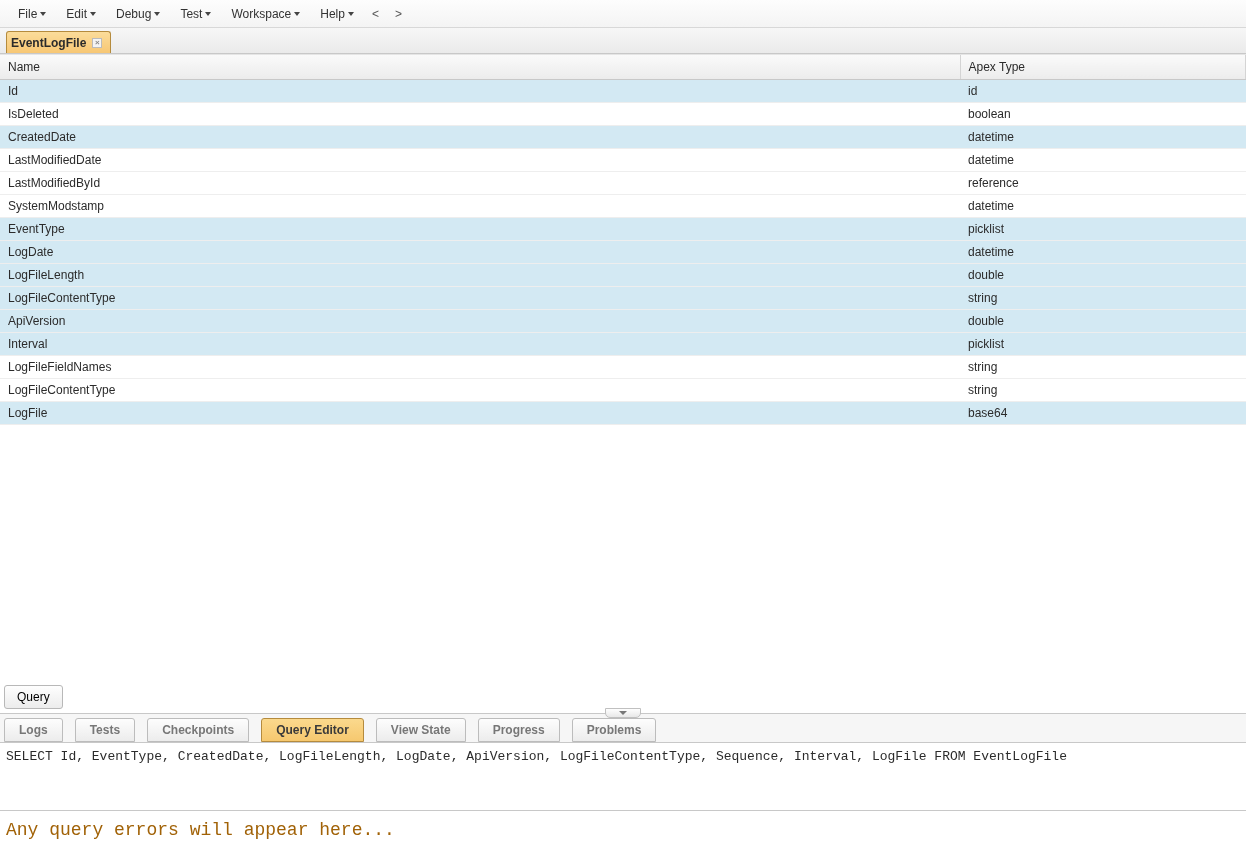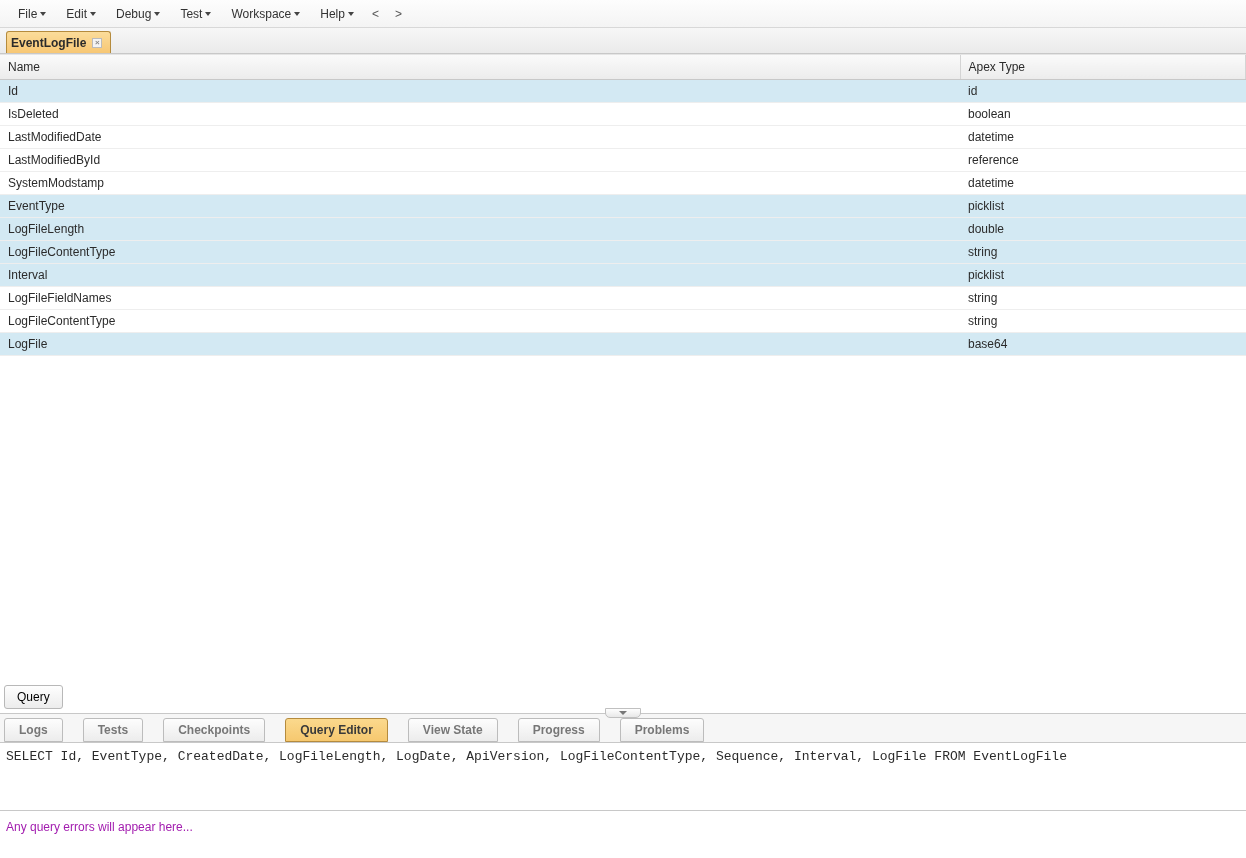--- a/index.html
+++ b/index.html
@@ -144,21 +144,21 @@
 .splitter-handle .arr {
   width: 0; height: 0;
   border-left: 4px solid transparent;
   border-right: 4px solid transparent;
   border-top: 4px solid #777;
 }
 
 .bottom-tabs {
   display: flex;
   align-items: center;
-  gap: 20px;
+  gap: 12px;
   padding: 4px 4px 0 4px;
   background: #f6f6f6;
   border-bottom: 1px solid #c8c8c8;
 }
 .bottom-tabs .btab {
   background: linear-gradient(#fdfdfd,#ececec);
   border: 1px solid #bcbcbc;
   border-radius: 3px 3px 0 0;
   padding: 4px 14px;
   font-size: 12px;
@@ -181,23 +181,23 @@
   color: #2b2b2b;
   border: none;
   border-bottom: 1px solid #c8c8c8;
   resize: none;
   outline: none;
 }
 .query-errors {
   width: 100%;
   height: 44px;
   padding: 6px 6px;
-  font-family: Liberation Sans, sans-serif;
-  font-size: 12px;
-  color: #a21caf;
+  font-family: Liberation Mono, monospace;
+  font-size: 18px;
+  color: #a16207;
   border: none;
   outline: none;
 }
 </style>
 </head>
 <body>
 
 <div class="menubar">
   <div class="menu-item">
       <span>File</span>
@@ -244,43 +244,55 @@
     </thead>
     <tbody id="tbody">
         <tr class="sel">
           <td class="col-name">Id</td>
           <td>id</td>
         </tr>
         <tr class="">
           <td class="col-name">IsDeleted</td>
           <td>boolean</td>
         </tr>
+        <tr class="sel">
+          <td class="col-name">CreatedDate</td>
+          <td>datetime</td>
+        </tr>
         <tr class="">
           <td class="col-name">LastModifiedDate</td>
           <td>datetime</td>
         </tr>
         <tr class="">
           <td class="col-name">LastModifiedById</td>
           <td>reference</td>
         </tr>
         <tr class="">
           <td class="col-name">SystemModstamp</td>
           <td>datetime</td>
         </tr>
         <tr class="sel">
           <td class="col-name">EventType</td>
           <td>picklist</td>
         </tr>
         <tr class="sel">
+          <td class="col-name">LogDate</td>
+          <td>datetime</td>
+        </tr>
+        <tr class="sel">
           <td class="col-name">LogFileLength</td>
           <td>double</td>
         </tr>
         <tr class="sel">
           <td class="col-name">LogFileContentType</td>
           <td>string</td>
+        </tr>
+        <tr class="sel">
+          <td class="col-name">ApiVersion</td>
+          <td>double</td>
         </tr>
         <tr class="sel">
           <td class="col-name">Interval</td>
           <td>picklist</td>
         </tr>
         <tr class="">
           <td class="col-name">LogFileFieldNames</td>
           <td>string</td>
         </tr>
         <tr class="">

